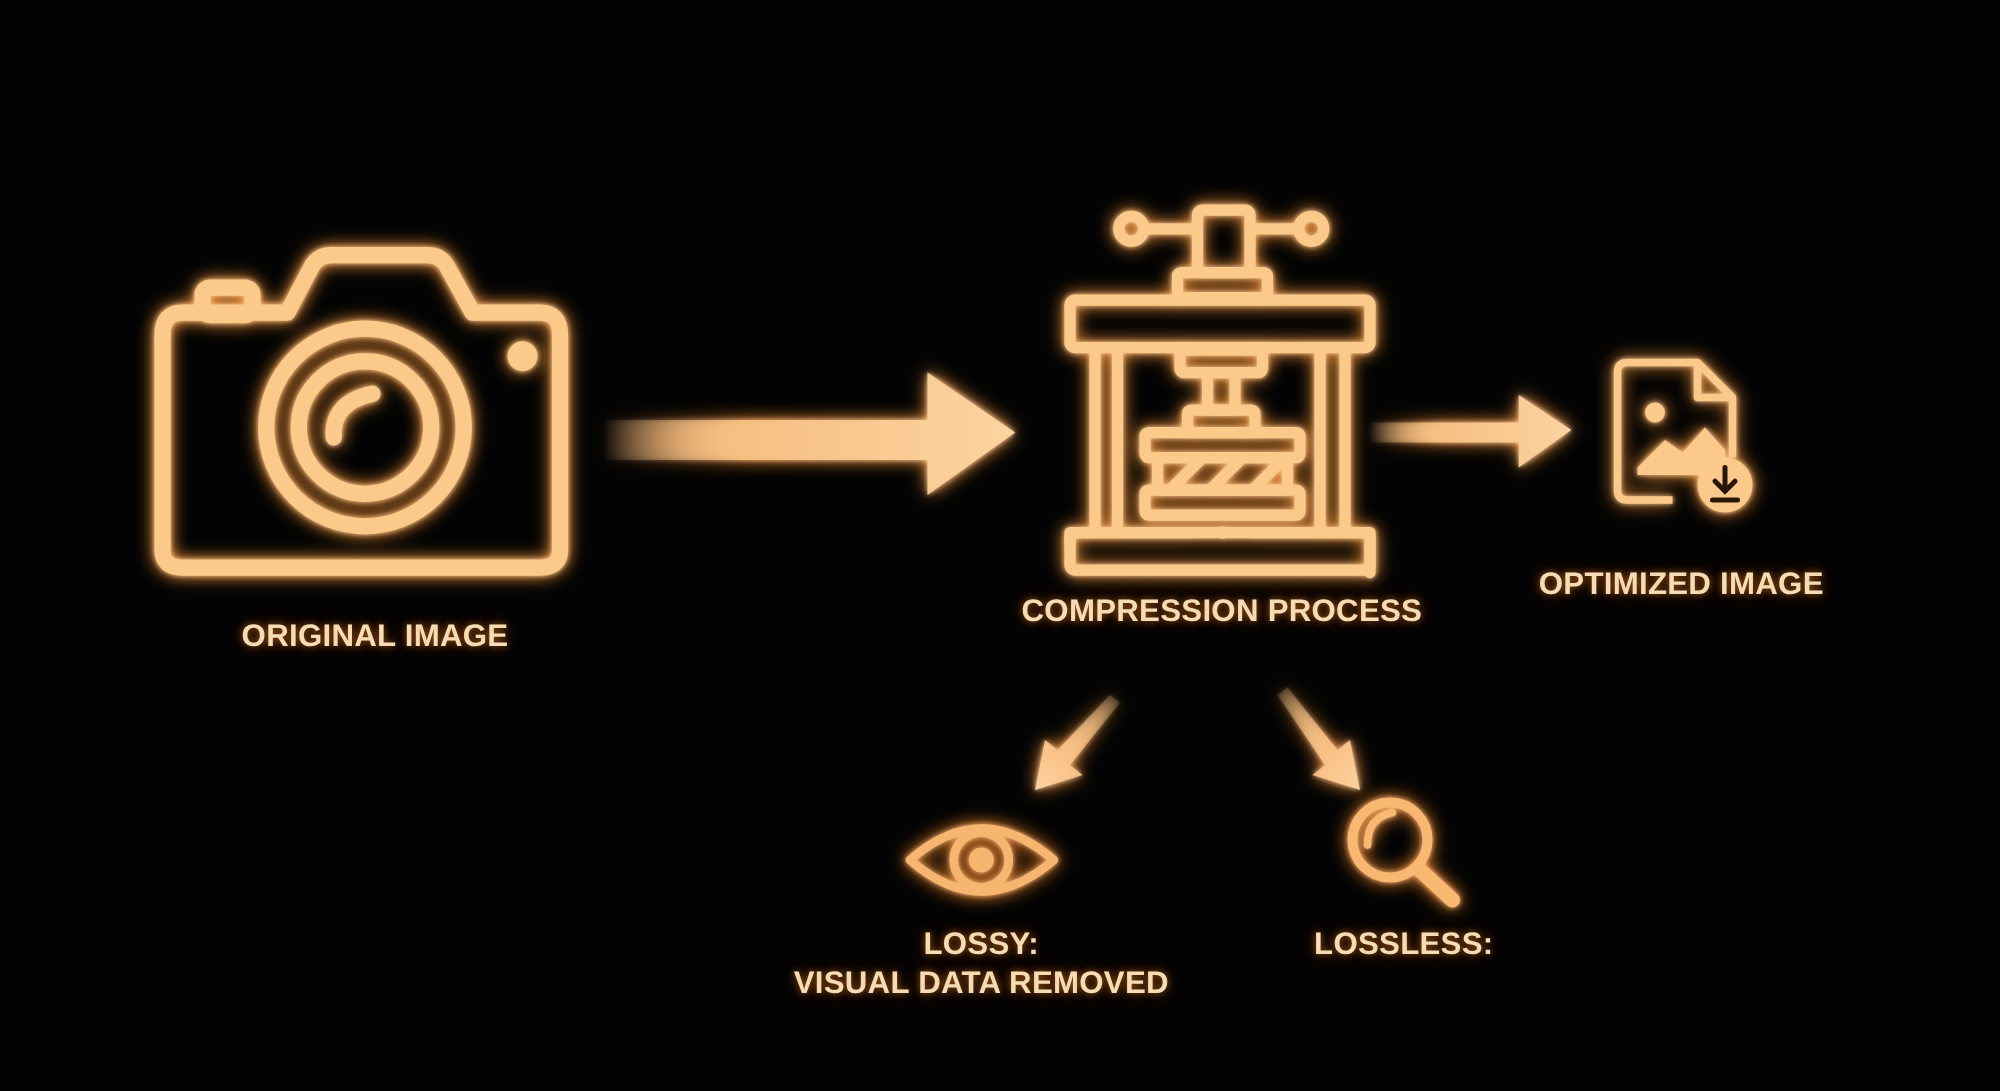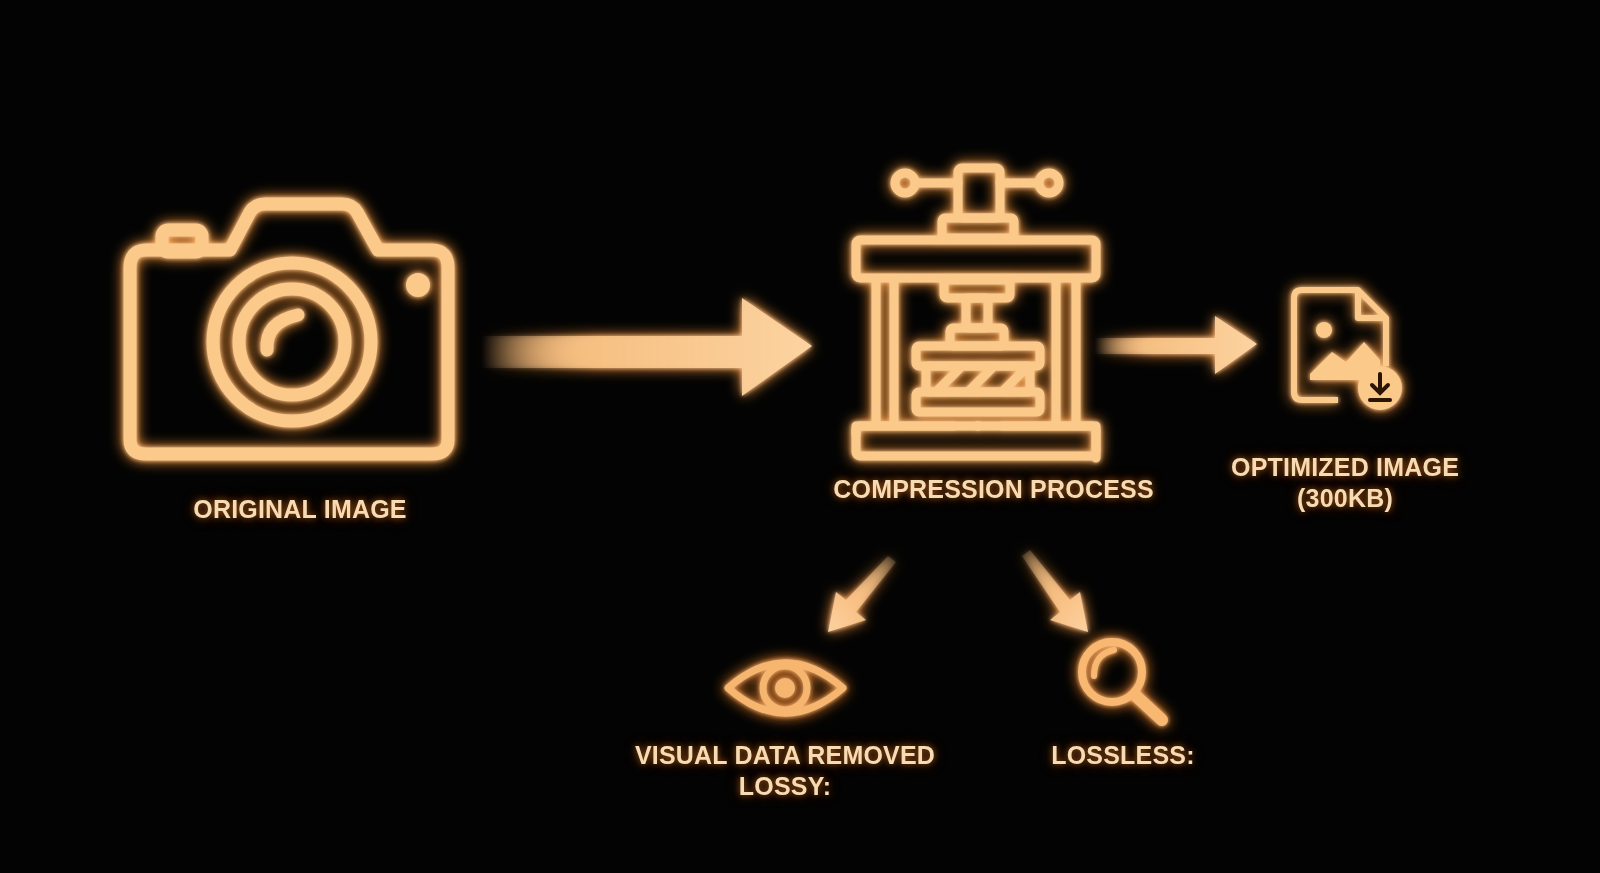--- a/index.html
+++ b/index.html
@@ -119,26 +119,25 @@
       <line x1="100" y1="104" x2="100" y2="122"></line>
       <path d="M92 115 L100 123 L108 115"></path>
       <line x1="90" y1="130" x2="110" y2="130"></line>
     </g>
   </svg>
 </div>
 
 <div class="label" style="left:135px;top:494px;width:330px;">
   <span class="line">ORIGINAL IMAGE</span>
 </div>
-<div class="label" style="left:796px;top:474px;width:395px;">
+<div class="label" style="left:780px;top:474px;width:395px;">
   <span class="line">COMPRESSION PROCESS</span>
 </div>
 <div class="label" style="left:1195px;top:452px;width:300px;">
   <span class="line">OPTIMIZED IMAGE</span>
-  <span class="line">(300KB)</span>
 </div>
 
 <div class="abs" style="left:820px;top:550px;width:80px;height:90px;">
   <svg class="glow-svg" width="80" height="90" viewBox="0 0 80 90" style="filter:url(#neon)">
     <path d="M68 6 L76 12 L36 62 L46 70 L8 82 L16 42 L26 50 Z" fill="url(#diagLeftGrad)"></path>
   </svg>
 </div>
 <div class="abs" style="left:1010px;top:550px;width:90px;height:90px;">
   <svg class="glow-svg" width="90" height="90" viewBox="0 0 90 90" style="filter:url(#neon)">
     <path d="M12 6 L20 0 L60 50 L70 42 L78 82 L40 70 L50 62 Z" fill="url(#diagRightGrad)"></path>
@@ -159,18 +158,18 @@
   <svg class="glow-svg" width="110" height="100" viewBox="0 0 110 100" style="filter:url(#neon)">
     <g fill="none" stroke="#f9b872" stroke-linecap="round">
       <circle cx="42" cy="40" r="30" stroke-width="8"></circle>
       <path d="M24 44 Q24 22 44 18" stroke-width="6"></path>
       <line x1="66" y1="64" x2="92" y2="88" stroke-width="12"></line>
     </g>
   </svg>
 </div>
 
 <div class="label" style="left:620px;top:740px;width:330px;">
+  <span class="line">LOSSY:</span>
   <span class="line">VISUAL DATA REMOVED</span>
-  <span class="line">LOSSY:</span>
 </div>
 <div class="label" style="left:973px;top:740px;width:300px;">
   <span class="line">LOSSLESS:</span>
 </div>
 
 </body></html>

